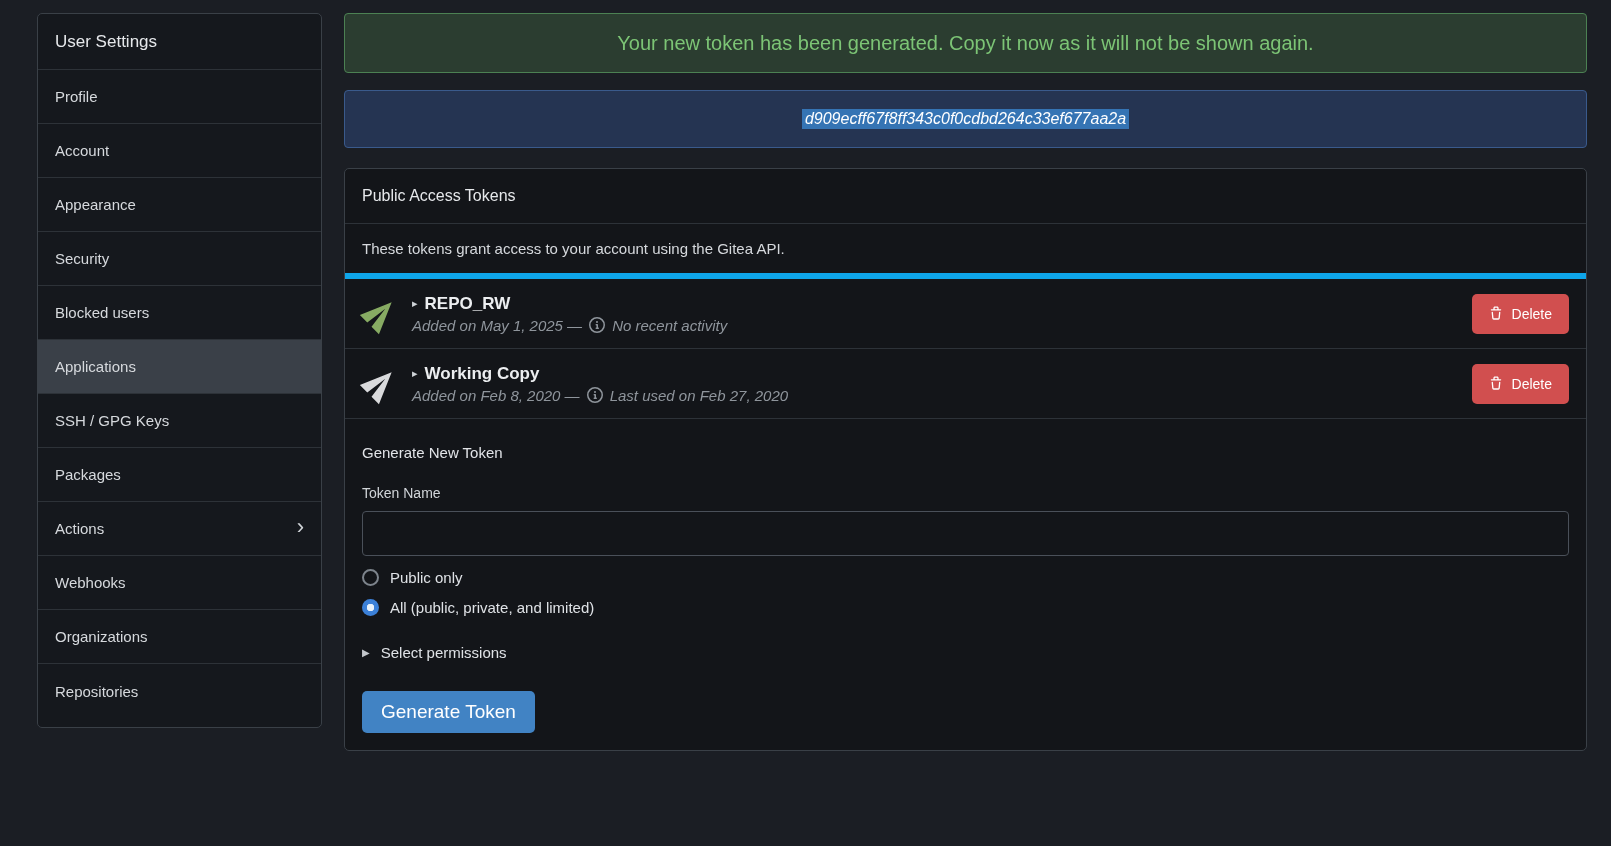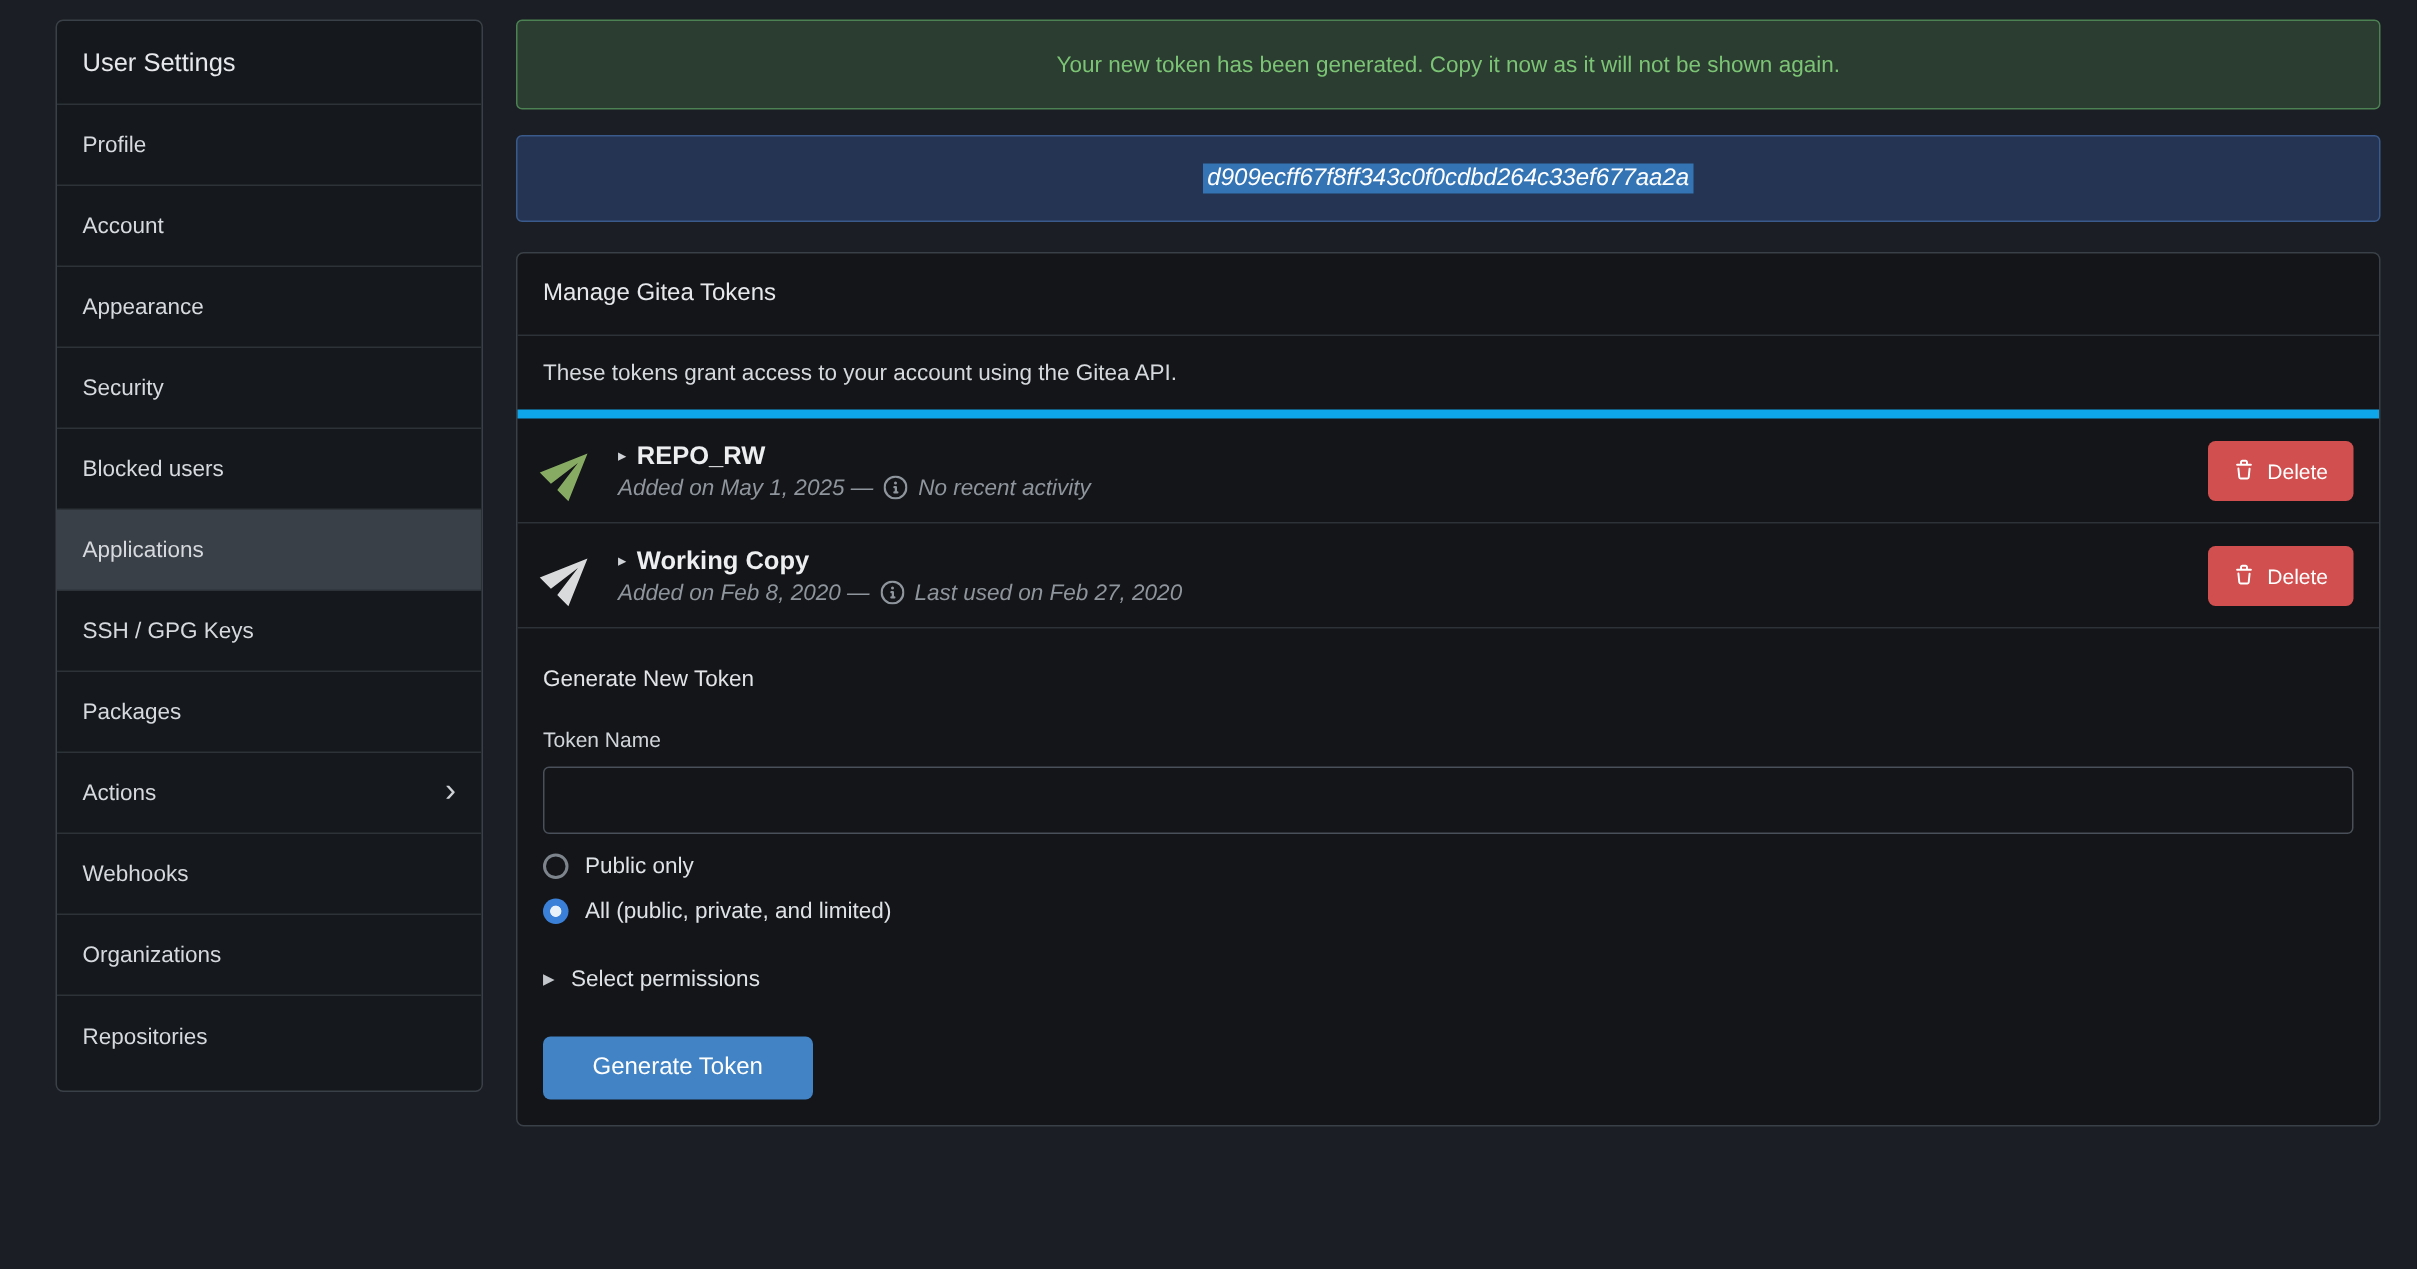--- a/index.html
+++ b/index.html
@@ -19,21 +19,21 @@
   .sb-item:last-child { border-bottom:none; }
   .sb-item.active { background:#3a4048; }
   .sb-chevron { font-size:22px; line-height:1; color:#cfd3d7; font-weight:400;
                 transform:translateY(-2px); }
 
   
   .main { flex:1; display:flex; flex-direction:column; min-width:0; }
 
   .flash { height:60px; background:#2b3d30; border:1px solid #4c8153; border-radius:4px;
            display:flex; align-items:center; justify-content:center;
-           font-size:15px; color:#7cc475; }
+           font-size:20px; color:#7cc475; }
 
   .token-box { margin-top:17px; height:58px; background:#253452; border:1px solid #3a5a8c;
                border-radius:4px; display:flex; align-items:center; justify-content:center;
                font-size:16px; color:#ffffff; }
   .token-value { background:#3574b4; padding:1px 3px;font-style:italic; }
 
   .panel { margin-top:20px; background:#131519; border:1px solid #3a4047; border-radius:5px; }
   .panel-header { padding:0 17px; height:55px; display:flex; align-items:center;
                   font-size:16px; color:#e6e8eb; border-bottom:1px solid #2d3238; }
   .panel-desc { padding:0 17px; height:55px; display:flex; align-items:center;
@@ -64,21 +64,21 @@
   .access-label { font-size:14px; color:#d1d5d9; margin:26px 0 4px; }
   .radio-row { display:flex; align-items:center; gap:11px; margin-top:13px;
                font-size:15px; color:#dfe2e6; cursor:pointer; }
   .radio { width:17px; height:17px; border-radius:50%; flex-shrink:0; }
   .radio.unchecked { border:2px solid #7d848c; background:transparent; }
   .radio.checked { background:radial-gradient(circle, #e8f1fa 0 3.5px, #3b80d8 4px 9px); }
   .select-perms { margin-top:28px; display:flex; align-items:center; gap:11px;
                   font-size:15px; color:#dfe2e6; cursor:pointer; }
   .select-caret { font-size:10px; color:#c3c7cc; }
   .generate-btn { margin-top:30px; background:#4183c4; color:#ffffff; border:none;
-                  border-radius:5px; height:42px; padding:0 33px; font-size:16px;
+                  border-radius:5px; height:42px; padding:0 19px; font-size:19px;
                   font-family:inherit; cursor:pointer; }
 </style>
 </head>
 <body>
 
 <div class="page">
 
   <nav class="sidebar">
     <div class="sb-header">User Settings</div>
     <div class="sb-item">
@@ -122,21 +122,21 @@
 
   <main class="main">
 
     <div class="flash">Your new token has been generated. Copy it now as it will not be shown again.</div>
 
     <div class="token-box">
       <span class="token-value">d909ecff67f8ff343c0f0cdbd264c33ef677aa2a</span>
     </div>
 
     <section class="panel">
-      <div class="panel-header">Manage Gitea Tokens</div>
+      <div class="panel-header">Public Access Tokens</div>
       <div class="panel-desc">These tokens grant access to your account using the Gitea API.</div>
 
       <div class="token-row">
         <svg class="plane-icon" viewBox="0 0 24 24" fill="#87ab63">
           <path d="M2 21l21-9L2 3v7l15 2-15 2z"></path>
         </svg>
         <div class="token-info">
           <div class="token-name">
             <span class="caret">▸</span>
             <span>REPO_RW</span>

